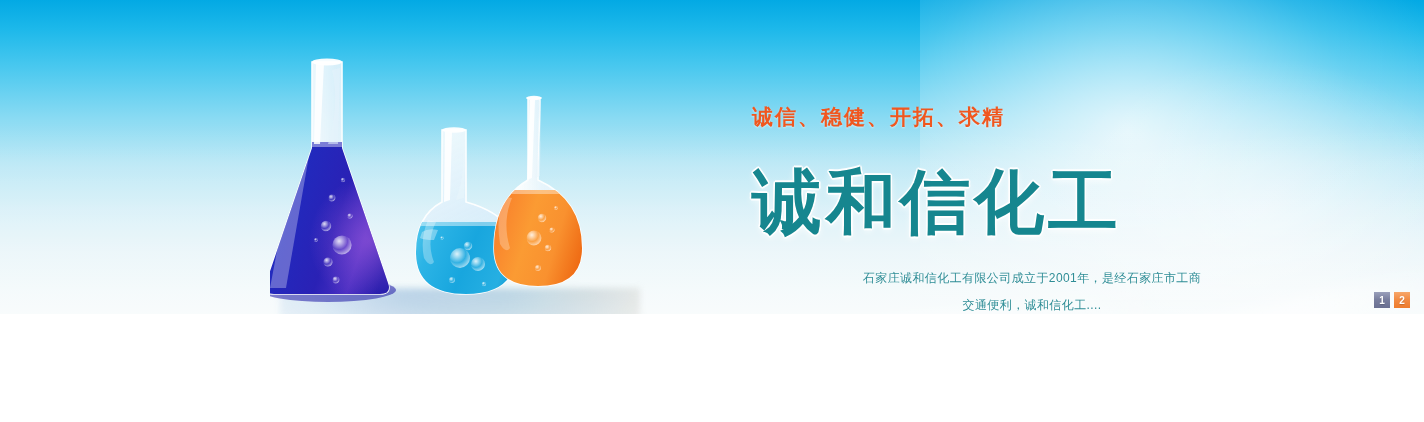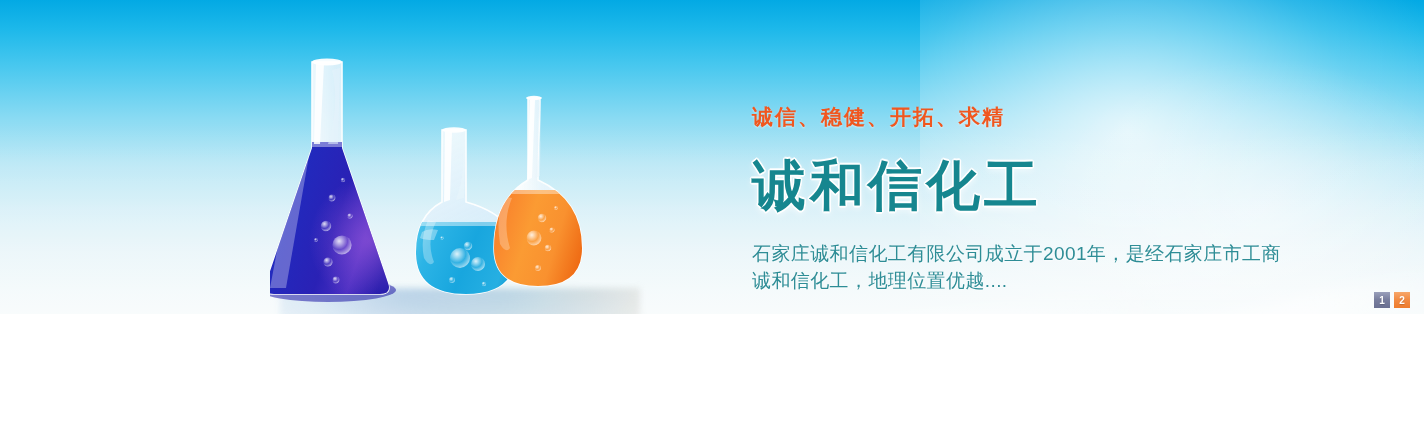--- a/index.html
+++ b/index.html
@@ -123,46 +123,47 @@
     color: #f0571f;
     font-size: 21px;
     font-weight: 700;
     letter-spacing: 2px;
     line-height: 1.2;
     text-shadow: 0 1px 2px rgba(255,255,255,0.55);
     white-space: nowrap;
   }
 
   .headline {
-    margin-top: 28px;
+    margin-top: 36px;
     color: #16868f;
-    font-size: 54px;
+    font-size: 70px;
     font-weight: 700;
     letter-spacing: 4px;
     line-height: 1.06;
     white-space: nowrap;
     text-shadow:
        1.6px 0 0 rgba(255,255,255,0.9),
       -1.6px 0 0 rgba(255,255,255,0.9),
        0 1.6px 0 rgba(255,255,255,0.9),
        0 -1.6px 0 rgba(255,255,255,0.9),
        1.2px 1.2px 0 rgba(255,255,255,0.8),
       -1.2px 1.2px 0 rgba(255,255,255,0.8),
        1.2px -1.2px 0 rgba(255,255,255,0.8),
       -1.2px -1.2px 0 rgba(255,255,255,0.8),
        0 3px 7px rgba(255,255,255,0.75);
   }
 
   .desc {
     margin-top: 26px;
     color: #2e8d96;
-    font-size: 19px;
+    font-size: 12px;
     line-height: 27px;
     letter-spacing: 0.4px;
     text-shadow: 0 1px 2px rgba(255,255,255,0.7);
+    text-align: center;
   }
   .desc-line { white-space: nowrap; }
 
   
   .pager {
     position: absolute;
     right: 14px;
     bottom: 6px;
     display: flex;
     gap: 4px;
@@ -351,21 +352,21 @@
         <ellipse cx="264" cy="58" rx="8" ry="2.2" fill="#ffffff" opacity="0.95"></ellipse>
       </g>
     </svg>
   </div>
 
   <div class="copy">
     <div class="tagline">诚信、稳健、开拓、求精</div>
     <div class="headline">诚和信化工</div>
     <div class="desc">
       <div class="desc-line">石家庄诚和信化工有限公司成立于2001年，是经石家庄市工商</div>
-      <div class="desc-line">诚和信化工，地理位置优越....</div>
+      <div class="desc-line">交通便利，诚和信化工....</div>
     </div>
   </div>
 
   <div class="pager">
     <button class="pager-dot inactive">1</button>
     <button class="pager-dot active">2</button>
   </div>
 
 </div>
 

